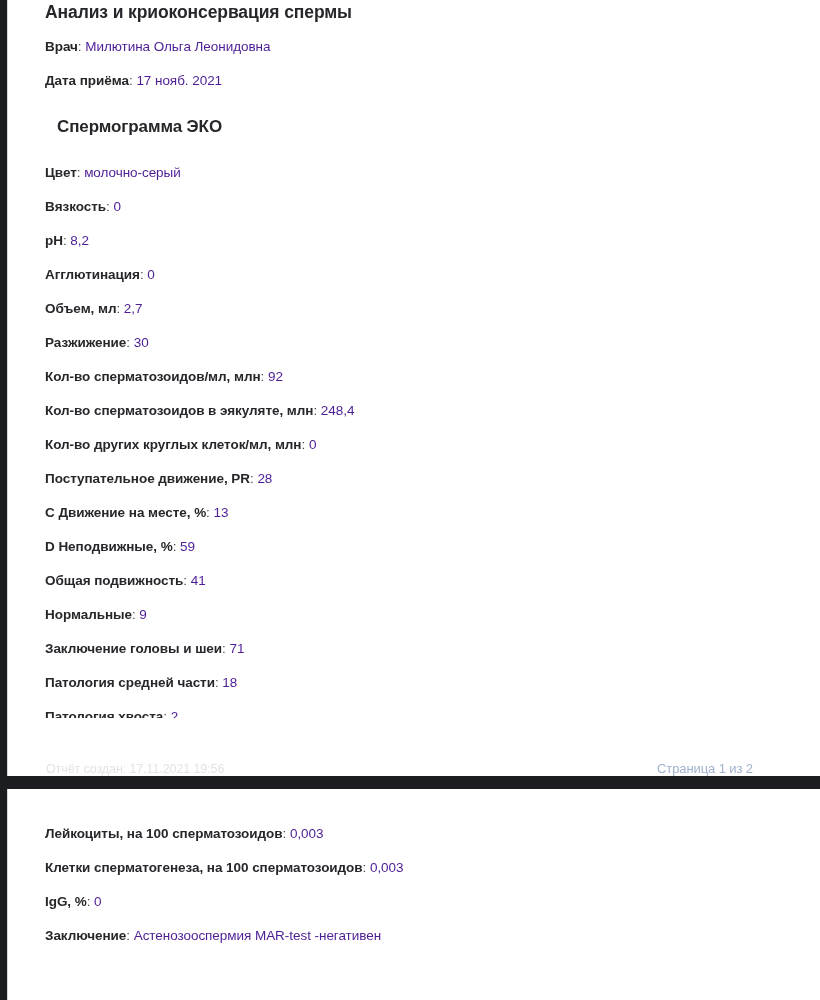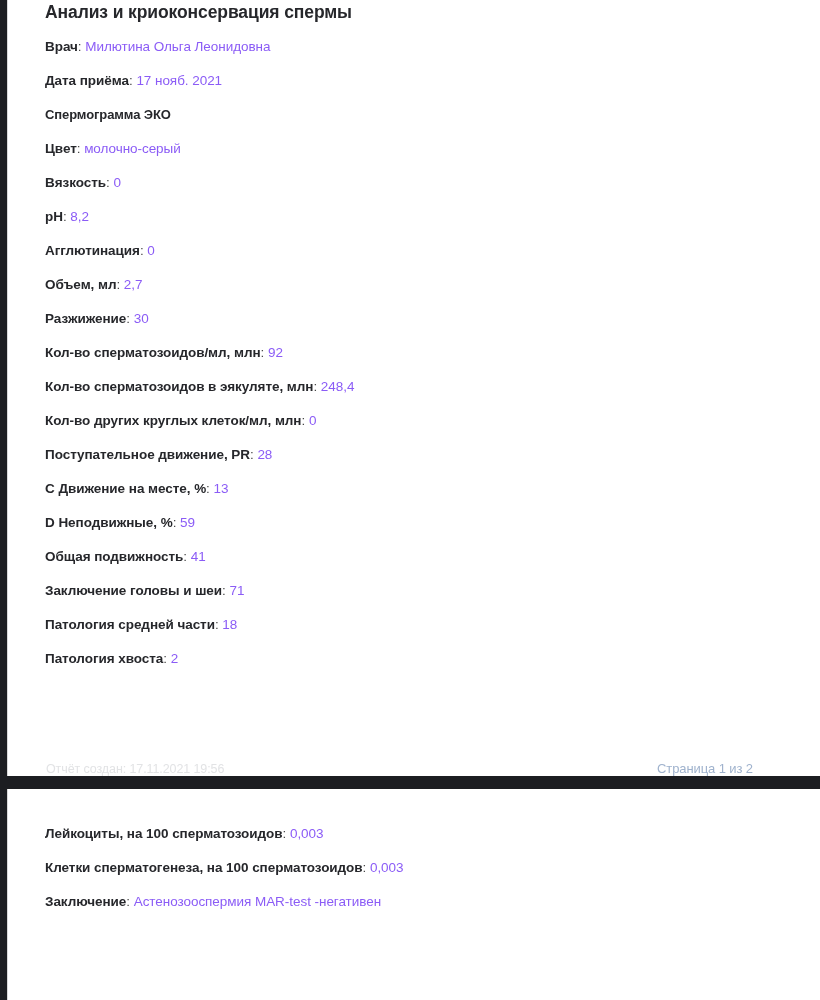--- a/index.html
+++ b/index.html
@@ -63,43 +63,43 @@
     letter-spacing: -0.1px;
     margin: 0;
     padding: 0;
     height: 30px;
     line-height: 30px;
     position: relative;
     top: -3px;
   }
 
   .section-title {
-    font-size: 13px;
+    font-size: 17px;
     font-weight: bold;
     color: #26272b;
     letter-spacing: -0.1px;
-    margin: 0;
+    margin: 12px;
     height: 34px;
     line-height: 34px;
   }
 
   .field-row {
     font-size: 13.5px;
     line-height: 34px;
     height: 34px;
     color: #4a4a4a;
     white-space: nowrap;
     letter-spacing: -0.05px;
   }
   .field-row .label {
     font-weight: bold;
     color: #26272b;
   }
   .field-row .value {
-    color: #8b5cf6;
+    color: #4c1d95;
   }
 
   
   .page-footer {
     position: absolute;
     left: 1px;
     right: 0;
     bottom: 0;
     height: 58px;
     padding: 0 67px 0 37px;
@@ -146,35 +146,37 @@
           <div class="field-row"><span class="label">Агглютинация</span><span>: </span><span class="value">0</span></div>
           <div class="field-row"><span class="label">Объем, мл</span><span>: </span><span class="value">2,7</span></div>
           <div class="field-row"><span class="label">Разжижение</span><span>: </span><span class="value">30</span></div>
           <div class="field-row"><span class="label">Кол-во сперматозоидов/мл, млн</span><span>: </span><span class="value">92</span></div>
           <div class="field-row"><span class="label">Кол-во сперматозоидов в эякуляте, млн</span><span>: </span><span class="value">248,4</span></div>
           <div class="field-row"><span class="label">Кол-во других круглых клеток/мл, млн</span><span>: </span><span class="value">0</span></div>
           <div class="field-row"><span class="label">Поступательное движение, PR</span><span>: </span><span class="value">28</span></div>
           <div class="field-row"><span class="label">C Движение на месте, %</span><span>: </span><span class="value">13</span></div>
           <div class="field-row"><span class="label">D Неподвижные, %</span><span>: </span><span class="value">59</span></div>
           <div class="field-row"><span class="label">Общая подвижность</span><span>: </span><span class="value">41</span></div>
+          <div class="field-row"><span class="label">Нормальные</span><span>: </span><span class="value">9</span></div>
           <div class="field-row"><span class="label">Заключение головы и шеи</span><span>: </span><span class="value">71</span></div>
           <div class="field-row"><span class="label">Патология средней части</span><span>: </span><span class="value">18</span></div>
           <div class="field-row"><span class="label">Патология хвоста</span><span>: </span><span class="value">2</span></div>
         </div>
     </div>
 
     <div class="page-footer">
       <span class="footer-generated">Отчёт создан: 17.11.2021 19:56</span>
       <span class="footer-pageno">Страница 1 из 2</span>
     </div>
   </section>
 
   <section class="page page--two">
     <div class="page-body">
       <div id="p2-fields">
           <div class="field-row"><span class="label">Лейкоциты, на 100 сперматозоидов</span><span>: </span><span class="value">0,003</span></div>
           <div class="field-row"><span class="label">Клетки сперматогенеза, на 100 сперматозоидов</span><span>: </span><span class="value">0,003</span></div>
+          <div class="field-row"><span class="label">IgG, %</span><span>: </span><span class="value">0</span></div>
           <div class="field-row"><span class="label">Заключение</span><span>: </span><span class="value">Астенозооспермия MAR-test -негативен</span></div>
         </div>
     </div>
   </section>
 
 </div>
 
 </body></html>

